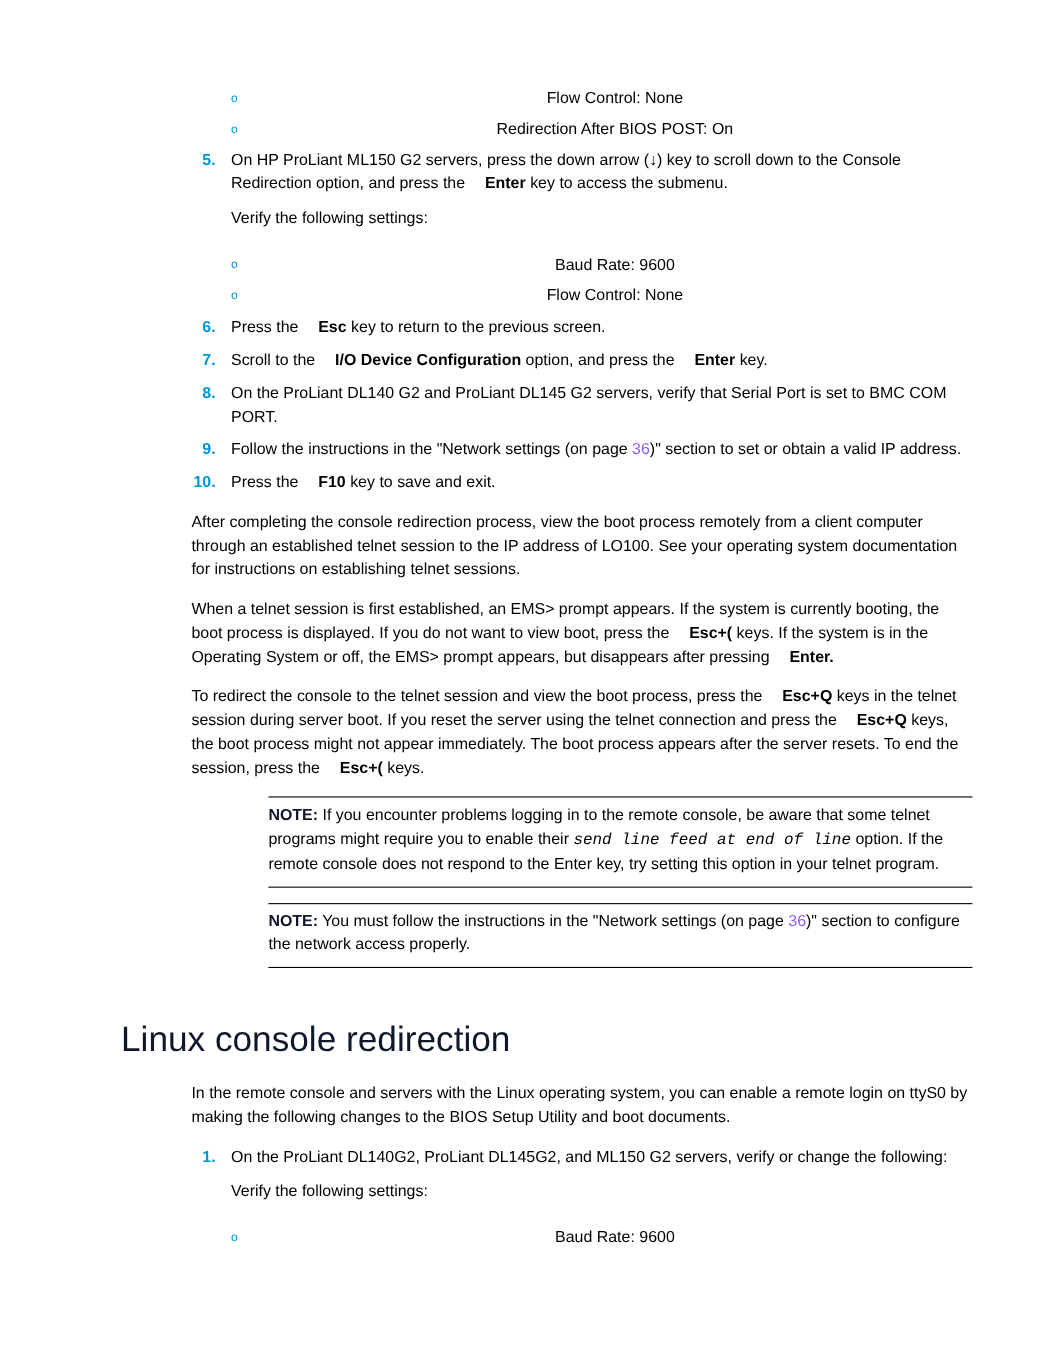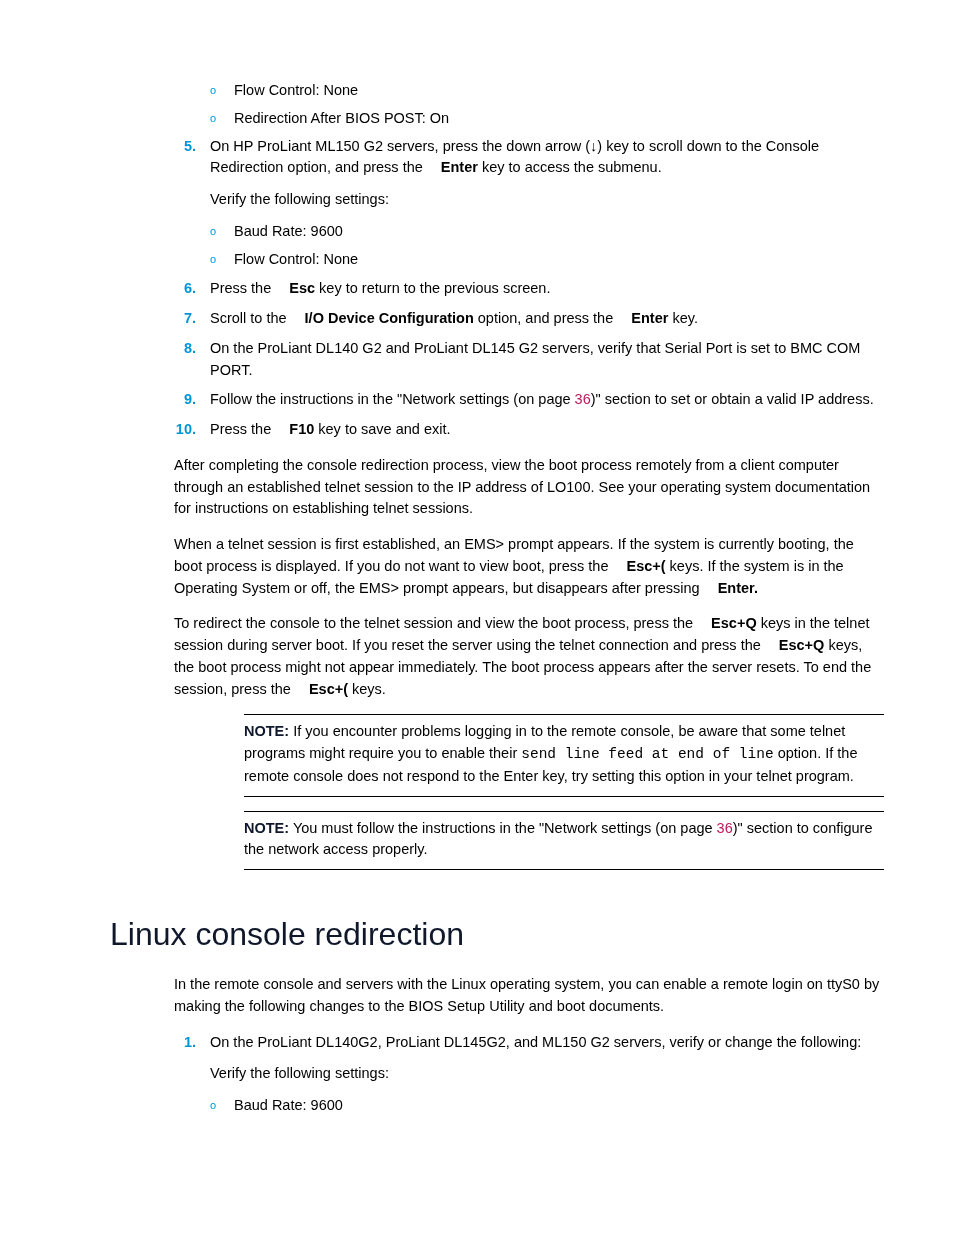--- a/index.html
+++ b/index.html
@@ -7,47 +7,47 @@
     font-family: Arial, Helvetica, sans-serif;
     font-size: 14.5px;
     line-height: 1.5;
     color: #000;
     background: #fff;
     width: 954px;
     margin: 0 auto;
     padding: 80px 70px 40px 70px;
   }
   .sub-list { margin-left: 140px; margin-bottom: 6px; }
-  .sub-item { position: relative; padding-left: 24px; margin-bottom: 6px; }
+  .sub-item { position: relative; padding-left: 24px; margin-bottom: 6px; text-align: center; }
   .sub-item::before {
     content: "o";
     position: absolute;
     left: 0;
     color: #0096d6;
     font-size: 11px;
     top: 2px;
   }
   .num-list { margin-left: 104px; }
   .num-item { position: relative; padding-left: 36px; margin-bottom: 8px; }
   .num-item .num {
     position: absolute;
     left: 0;
     color: #0096d6;
     font-weight: bold;
     text-align: right;
     width: 22px;
   }
   .step-body { margin-bottom: 6px; }
-  .step-sublist { margin-top: 10px; }
+  .step-sublist { margin-top: 20px; }
   .step-sublist .sub-item { padding-left: 24px; }
   .verify-line { margin-top: 10px; margin-bottom: 10px; }
   .para { margin: 14px 0 14px 104px; }
   .bold { font-weight: bold; padding-left: 14px; }
-  .link { color: #be185d; text-align: right; }
-  .mono { font-family: "Courier New", monospace; font-size: 14.5px; }
+  .link { color: #8b5cf6; text-align: right; }
+  .mono { font-family: "Courier New", monospace; font-size: 14.5px; font-style: italic; }
   .note-box {
     margin-left: 174px;
     margin-right: 0;
     border-top: 1px solid #000;
     border-bottom: 1px solid #000;
     padding: 6px 0 8px 0;
     margin-top: 14px;
     margin-bottom: 14px;
   }
   .note-label { color: #0f172a; font-weight: bold; }

